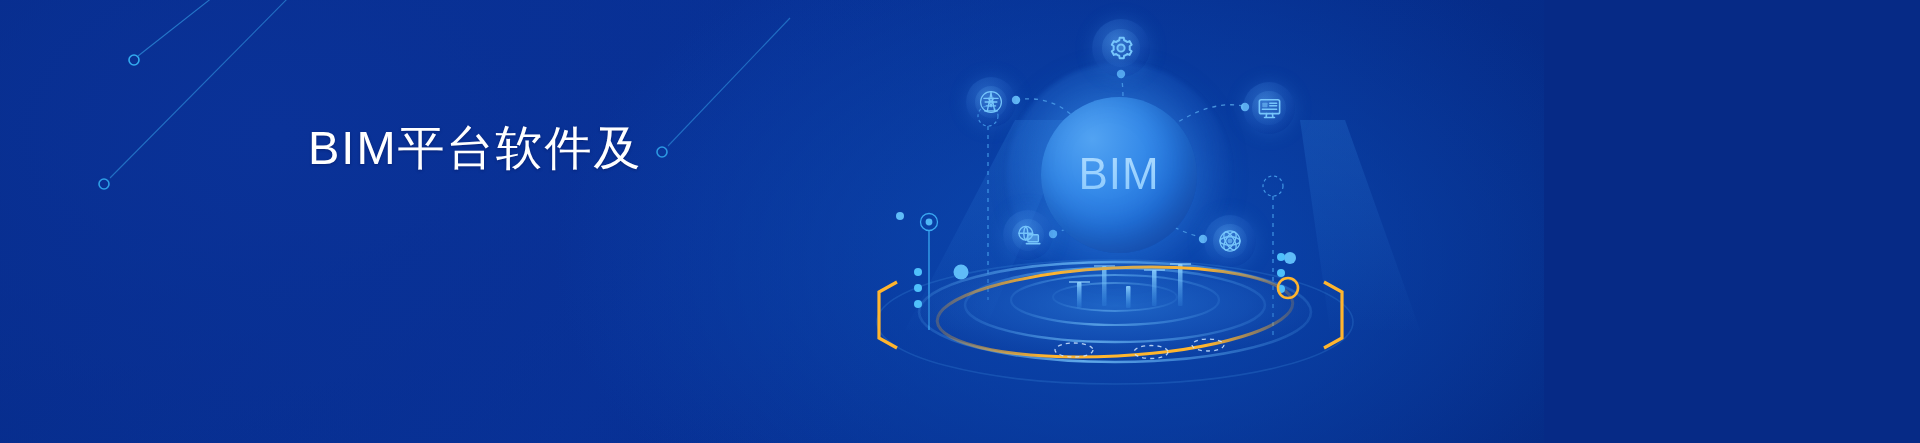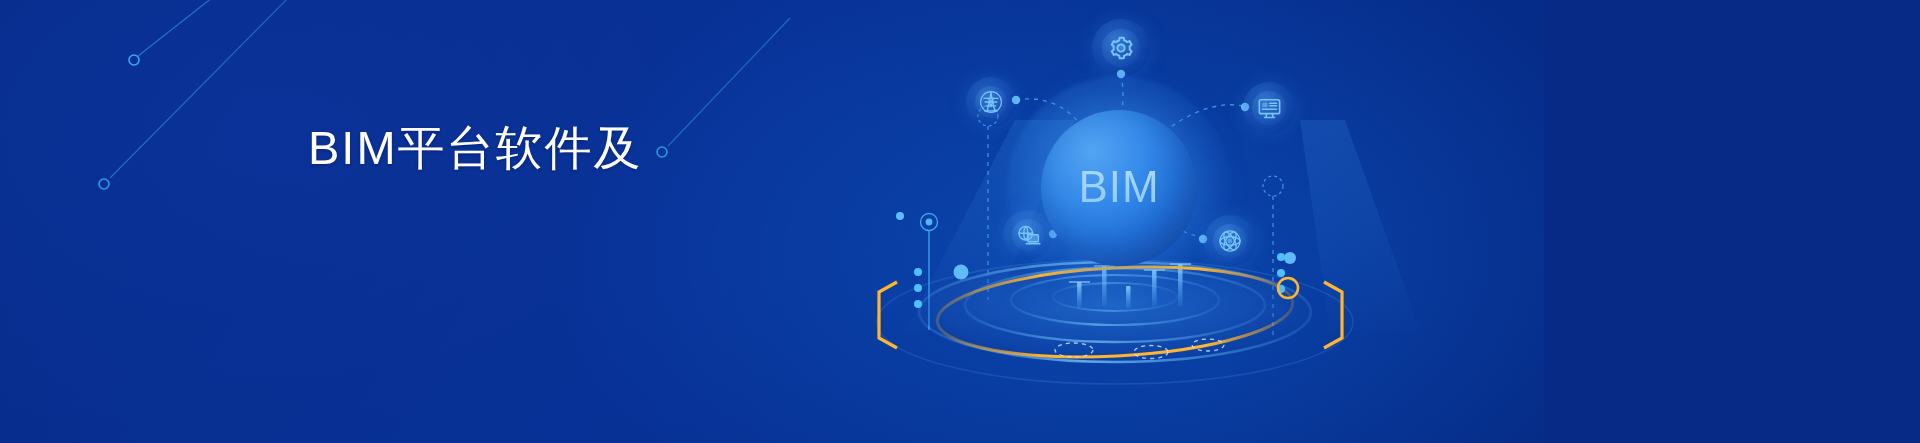--- a/index.html
+++ b/index.html
@@ -34,21 +34,21 @@
     letter-spacing:2px;
     font-weight:400;
     white-space:nowrap;
     text-shadow:0 1px 3px rgba(0,10,60,.35);
   }
 
   
   #sphere-wrap{
     position:absolute;
     left:1041px;
-    top:110px;
+    top:97px;
     width:156px;
     height:156px;
     z-index:22;
   }
   #sphere-glow{
     position:absolute;
     left:-34px;top:-34px;
     width:224px;height:224px;
     border-radius:50%;
     background:radial-gradient(circle at 42% 38%, rgba(60,150,240,.42) 0%, rgba(40,120,225,.16) 52%, rgba(20,80,200,0) 74%);

